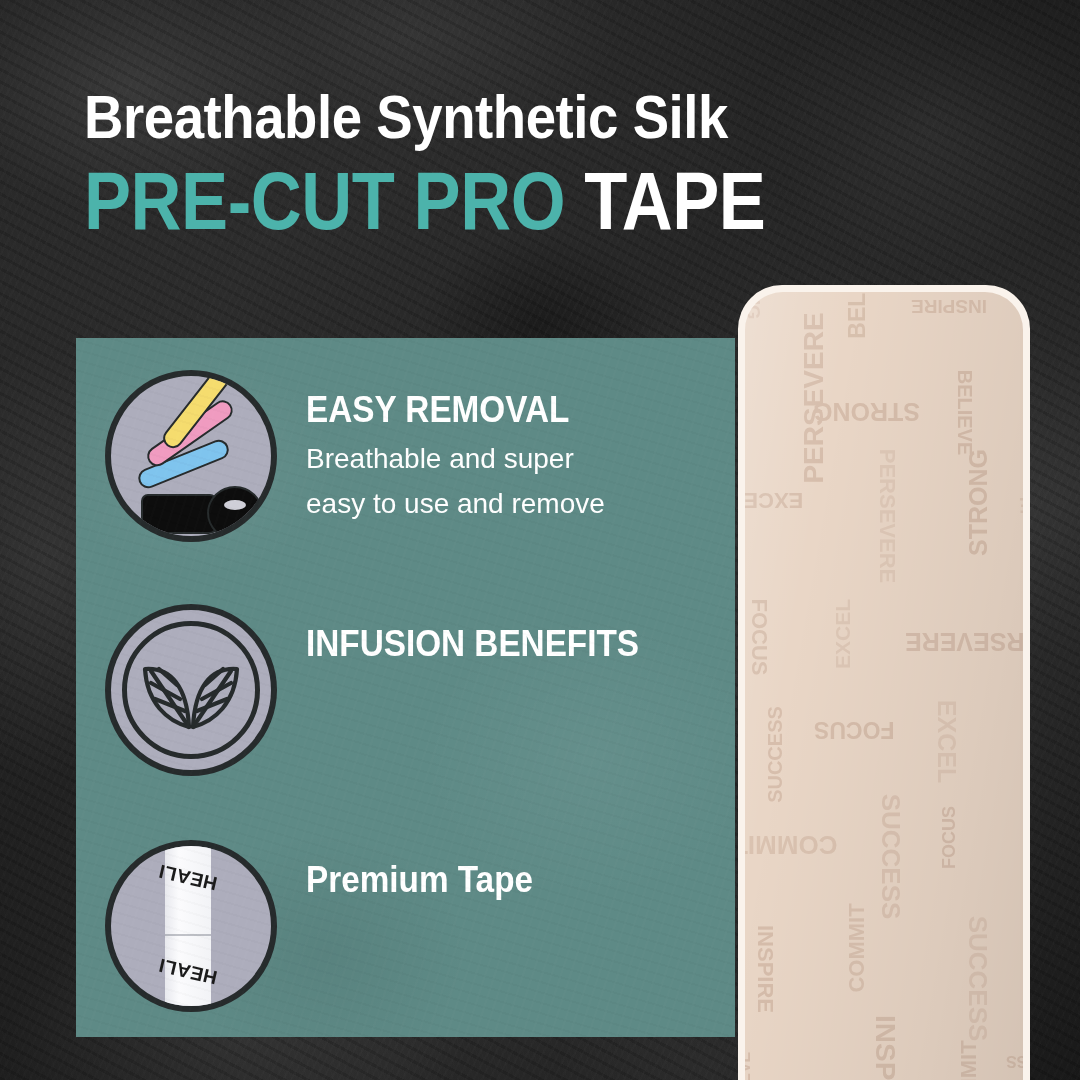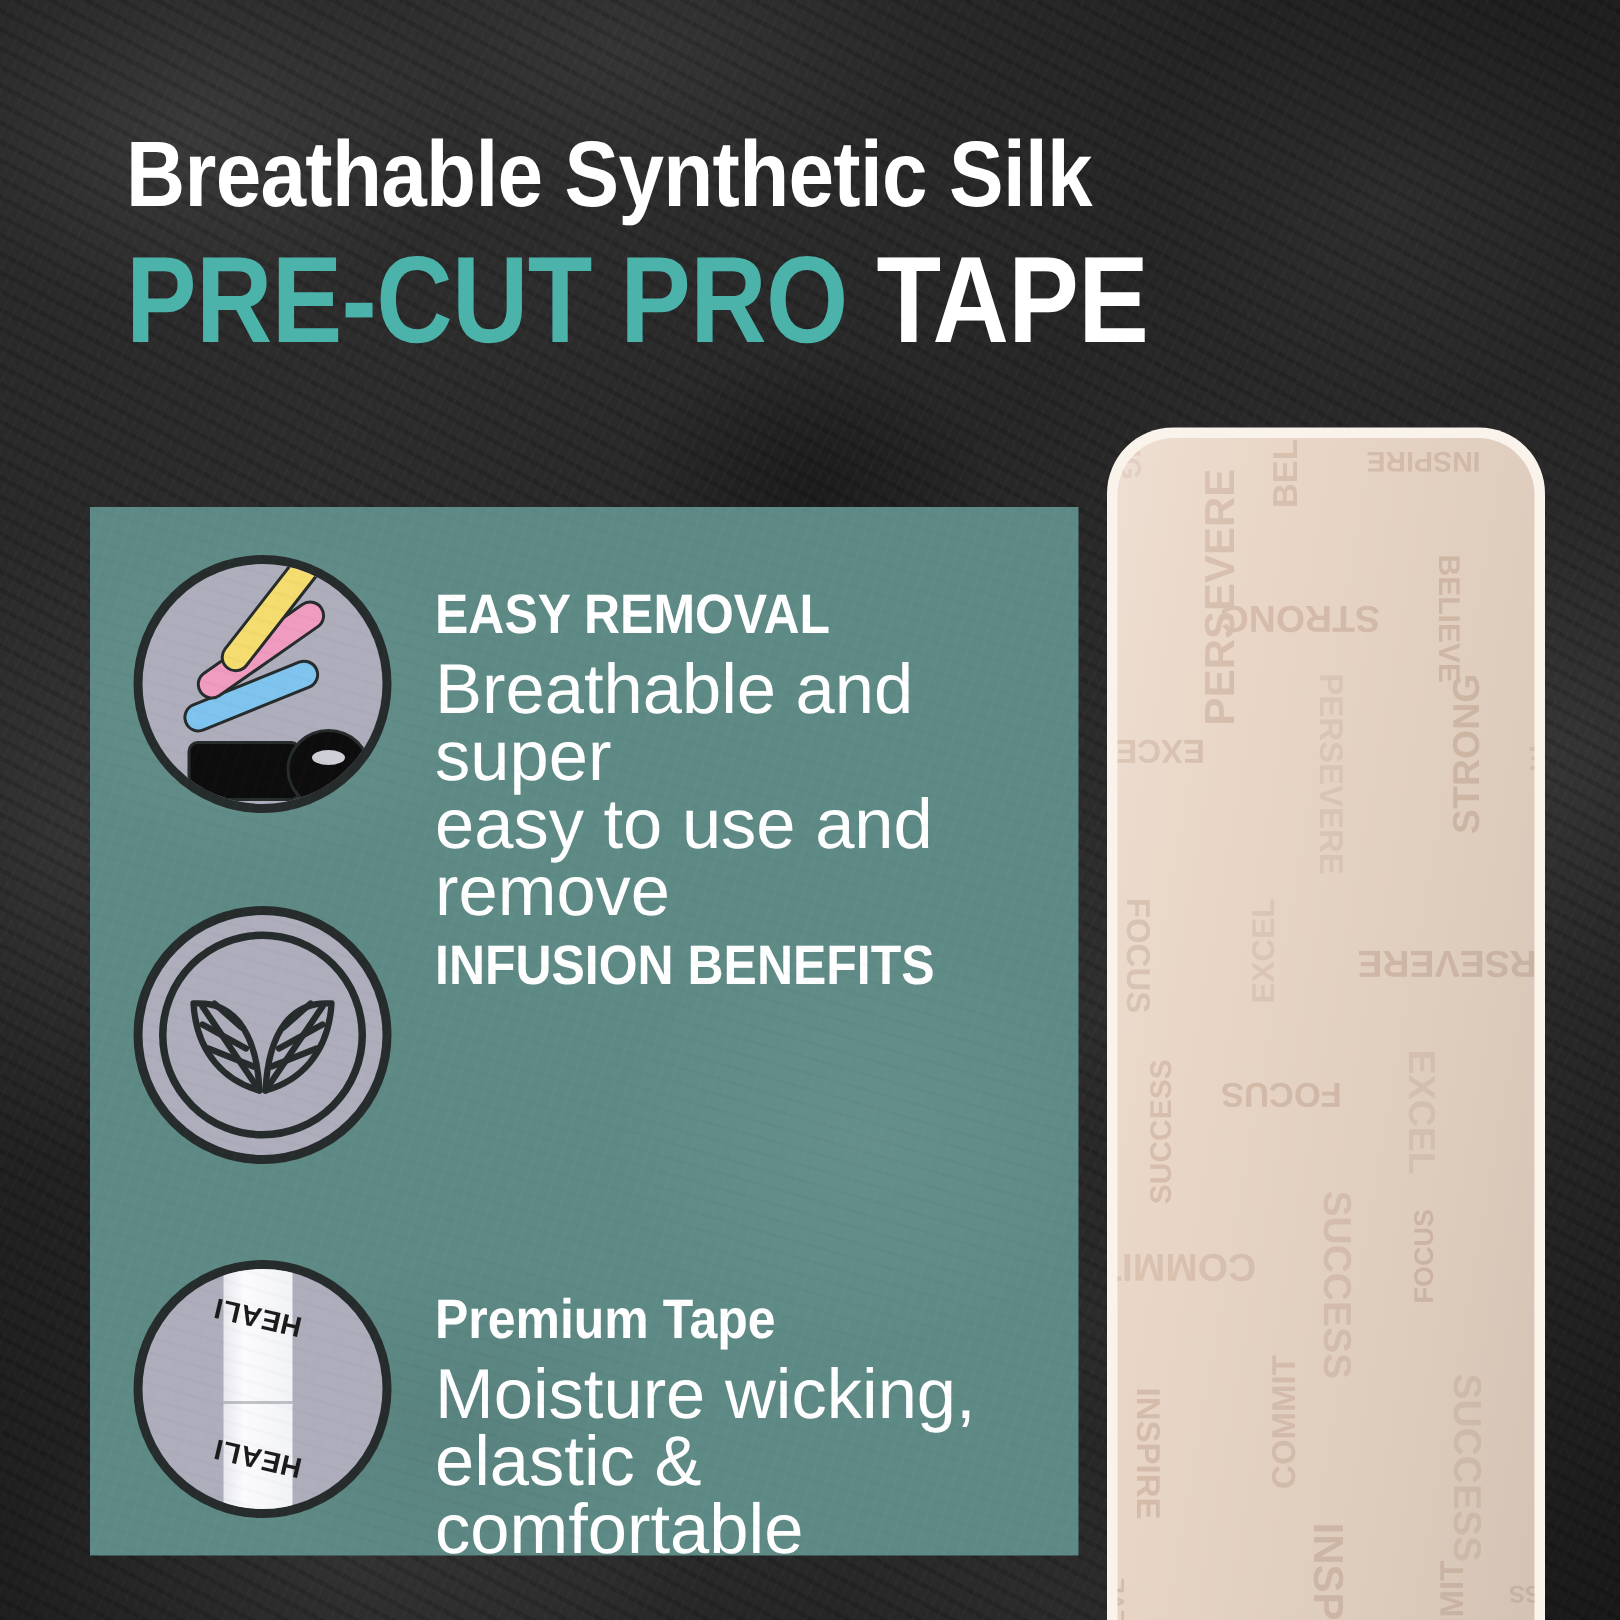--- a/index.html
+++ b/index.html
@@ -72,21 +72,21 @@
     font-size: 82px;
     line-height: 86px;
     transform: scaleX(.86);
     margin-top: 6px;
   }
   .hl-accent { color: #4cb3ab; }
 
   
   #feature-card {
     position: absolute;
-    left: 60px;
+    left: 76px;
     top: 338px;
     width: 659px;
     height: 699px;
     background-color: #5e8a86;
     background-image:
       radial-gradient(ellipse 200px 160px at 18% 18%, rgba(255,255,255,.05), rgba(255,255,255,0) 72%),
       radial-gradient(ellipse 240px 200px at 78% 60%, rgba(255,255,255,.045), rgba(255,255,255,0) 72%),
       radial-gradient(ellipse 200px 170px at 38% 88%, rgba(0,0,0,.06), rgba(0,0,0,0) 72%);
   }
   #feature-card::after {
@@ -130,21 +130,21 @@
     letter-spacing: 0px;
     transform: scaleX(.9);
     transform-origin: left center;
     white-space: nowrap;
     margin: 0 0 6px 0;
   }
   .feature-body {
     color: #ffffff;
     font-family: "Liberation Sans", sans-serif;
     font-weight: 400;
-    font-size: 47px;
+    font-size: 28px;
     line-height: 45px;
     margin: 0;
     white-space: pre-line;
   }
 
   
   .icon-circle {
     position: relative;
     width: 172px;
     height: 172px;
@@ -320,22 +320,20 @@
       <div class="feature-icon-wrap">
         <div class="icon-circle">
           <div class="heali-strip">
             <span class="heali-word" style="top:26px; transform:translateX(-50%) rotate(193deg);">HEALI</span>
             <span class="heali-word" style="top:120px; transform:translateX(-50%) rotate(193deg);">HEALI</span>
           </div>
         </div>
       </div>
       <div class="feature-text">
         <p class="feature-heading">Premium Tape</p>
-        <p class="feature-body">Moisture wicking,
-elastic &amp; comfortable</p>
       </div>
     </div>
 
   </div>
 
   <div id="tape-panel">
     <div id="tape-surface">
       <div id="tape-words">
           <span class="tw" style="left: 7.11049px; top: 15.6234px; font-size: 19px; opacity: 0.7; transform: rotate(90deg);">STRONG</span>
           <span class="tw" style="left: 102.525px; top: 24.477px; font-size: 23px; opacity: 0.91; transform: rotate(-90deg);">BELIEVE</span>

